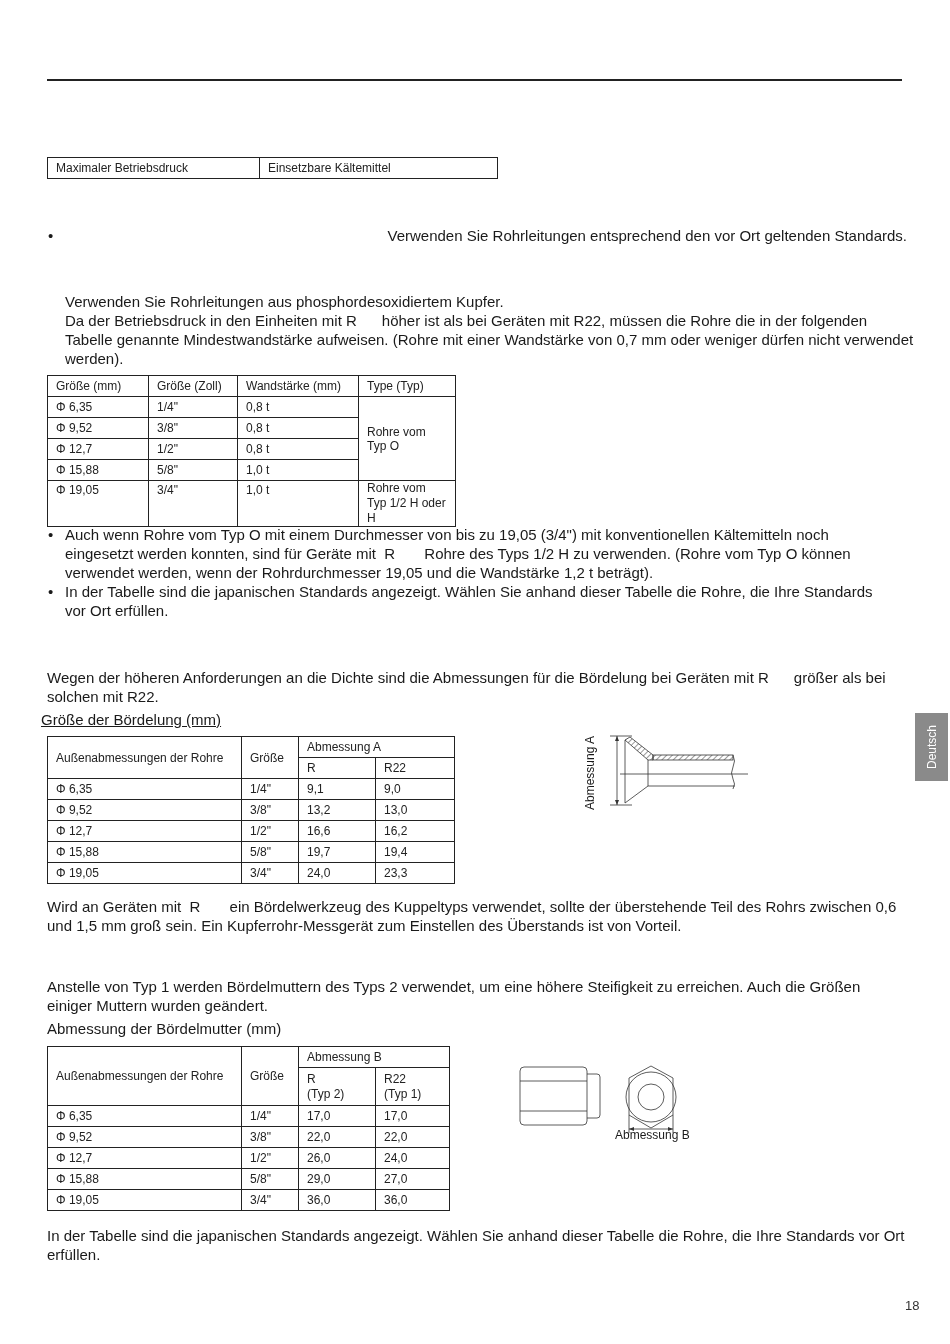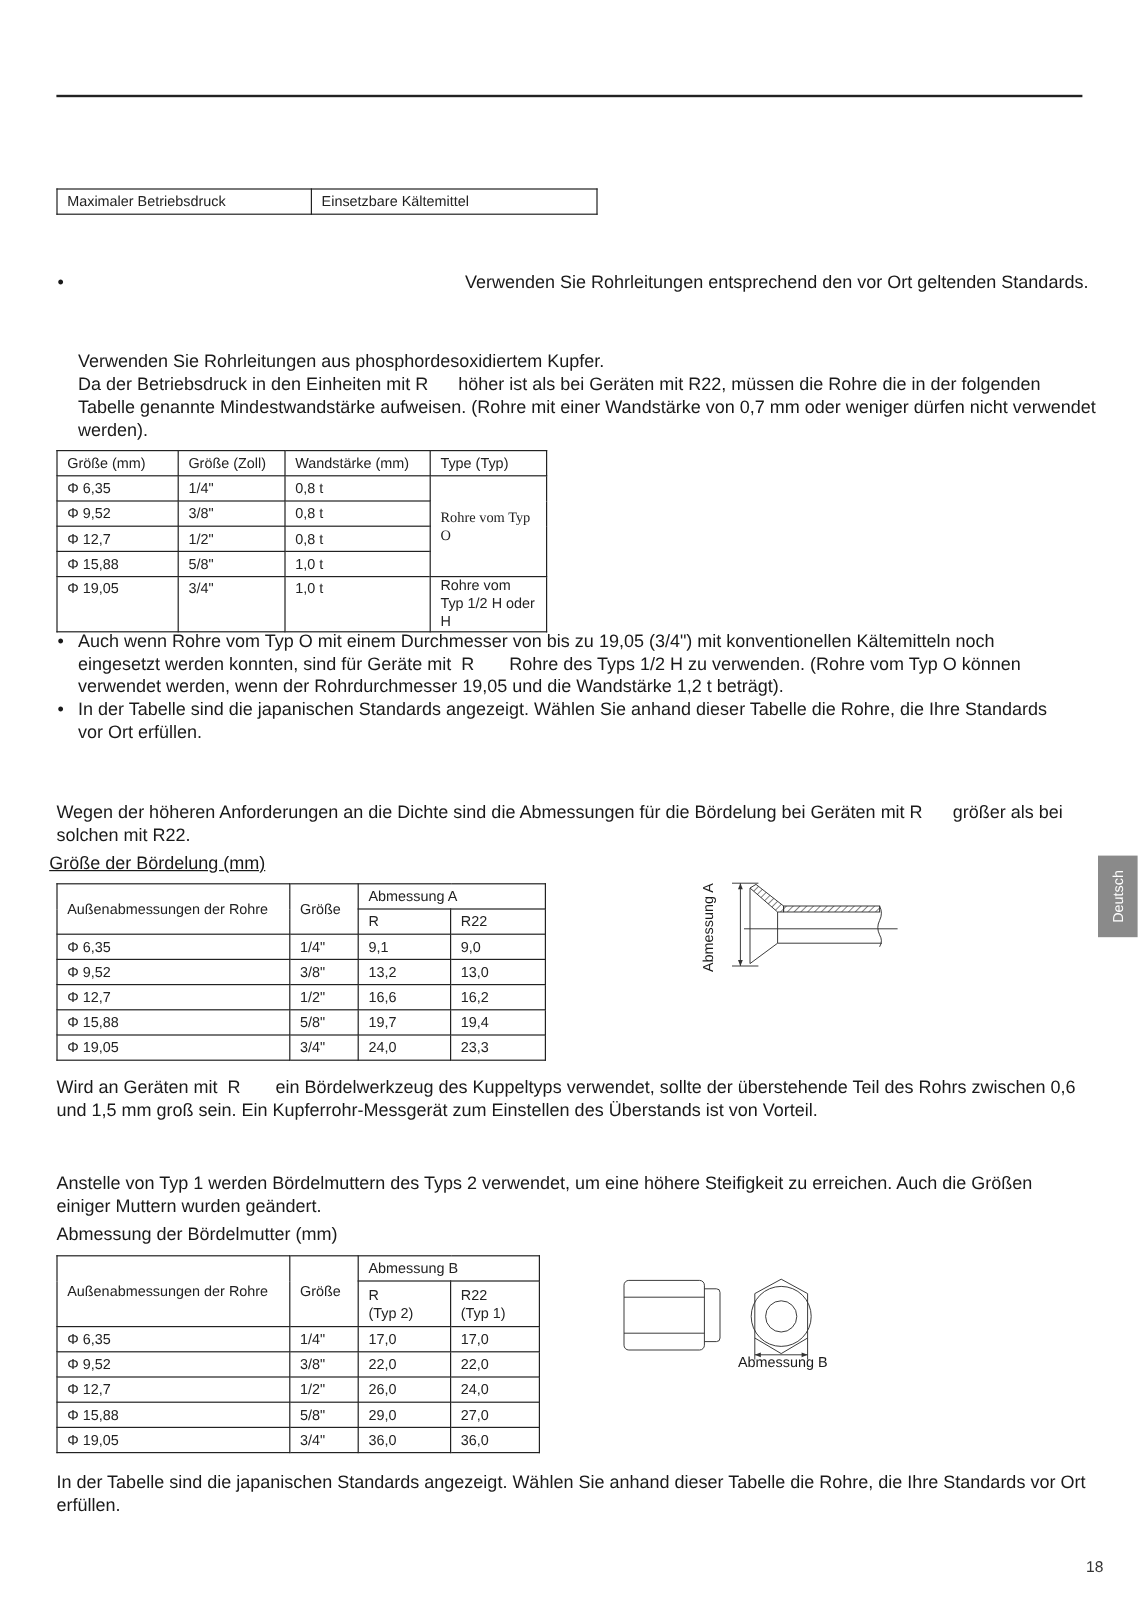--- a/index.html
+++ b/index.html
@@ -48,21 +48,21 @@
       <tr>
     <td class="c" style="width:84px">Größe (mm)</td>
     <td class="c" style="width:72px">Größe (Zoll)</td>
     <td class="c" style="width:104px">Wandstärke (mm)</td>
     <td>Type (Typ)</td>
   </tr>
   <tr>
     <td class="c">Φ 6,35</td>
     <td class="c">1/4"</td>
     <td class="c">0,8 t</td>
-    <td rowspan="4" style="vertical-align:middle;font-family:Liberation Serif, serif;">Rohre vom Typ O</td>
+    <td rowspan="4" style="vertical-align:middle;">Rohre vom Typ O</td>
   </tr>
   <tr>
     <td class="c">Φ 9,52</td>
     <td class="c">3/8"</td>
     <td class="c">0,8 t</td>
   </tr>
   <tr>
     <td class="c">Φ 12,7</td>
     <td class="c">1/2"</td>
     <td class="c">0,8 t</td>

